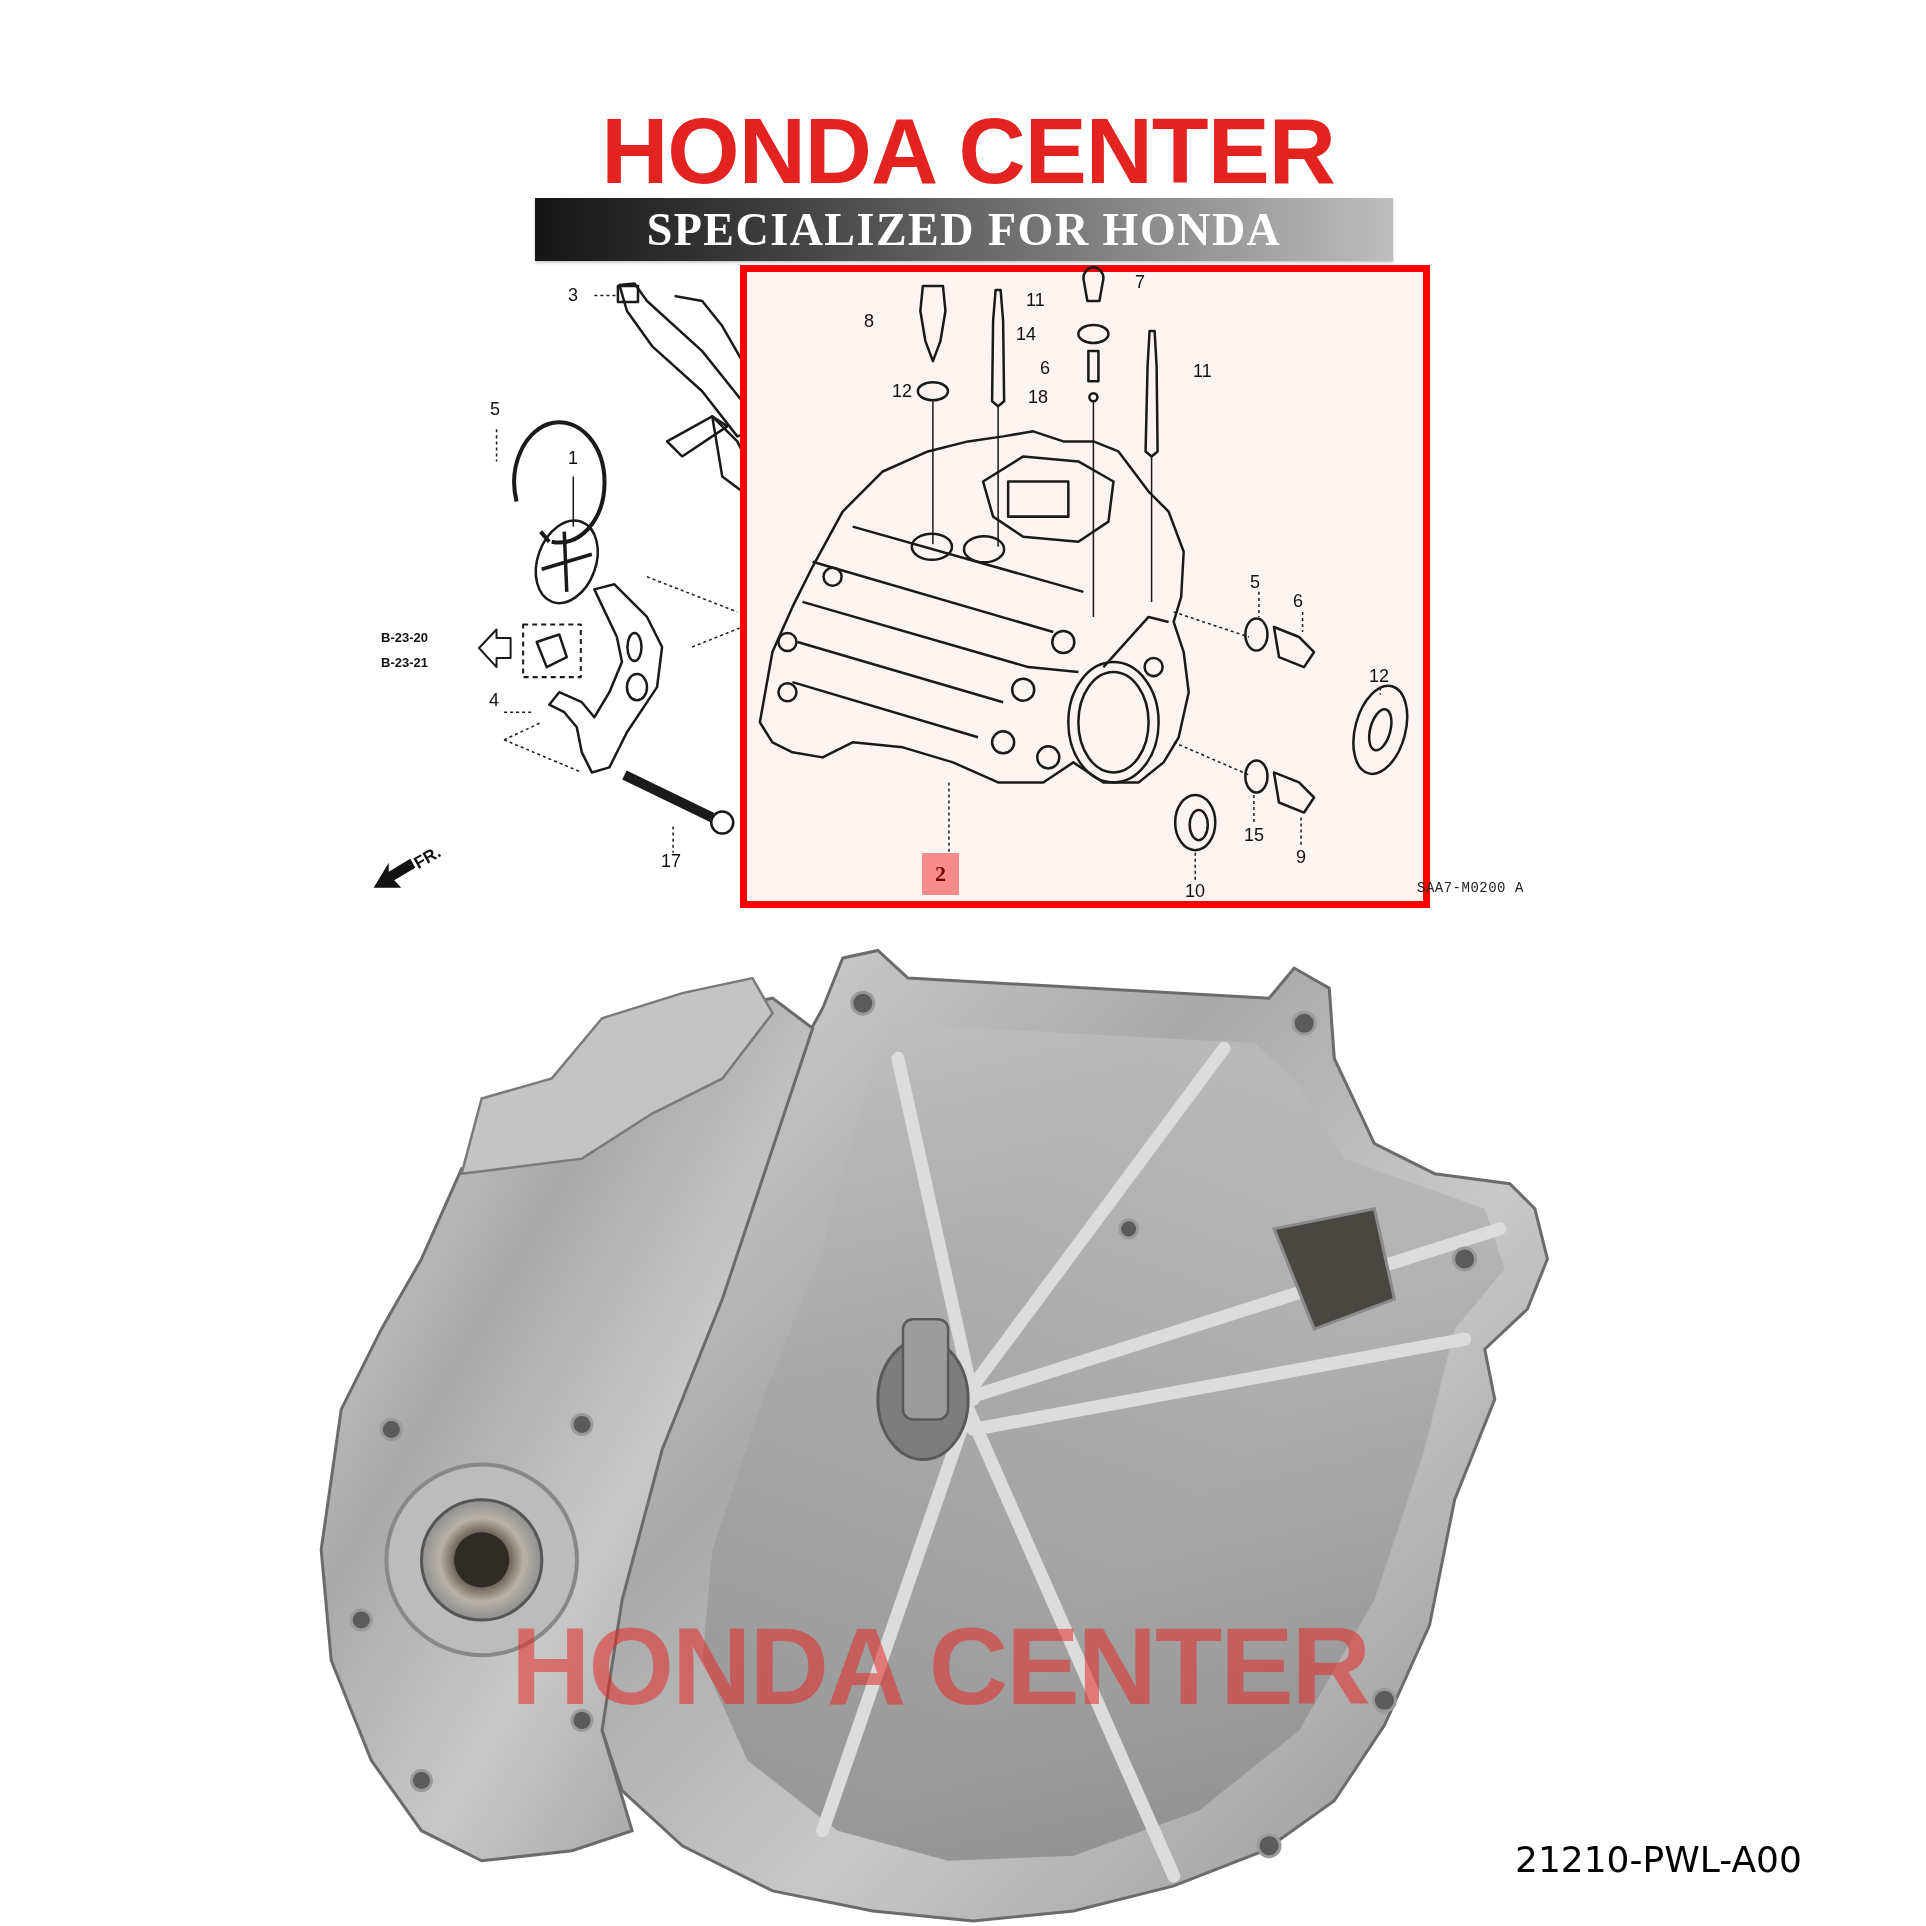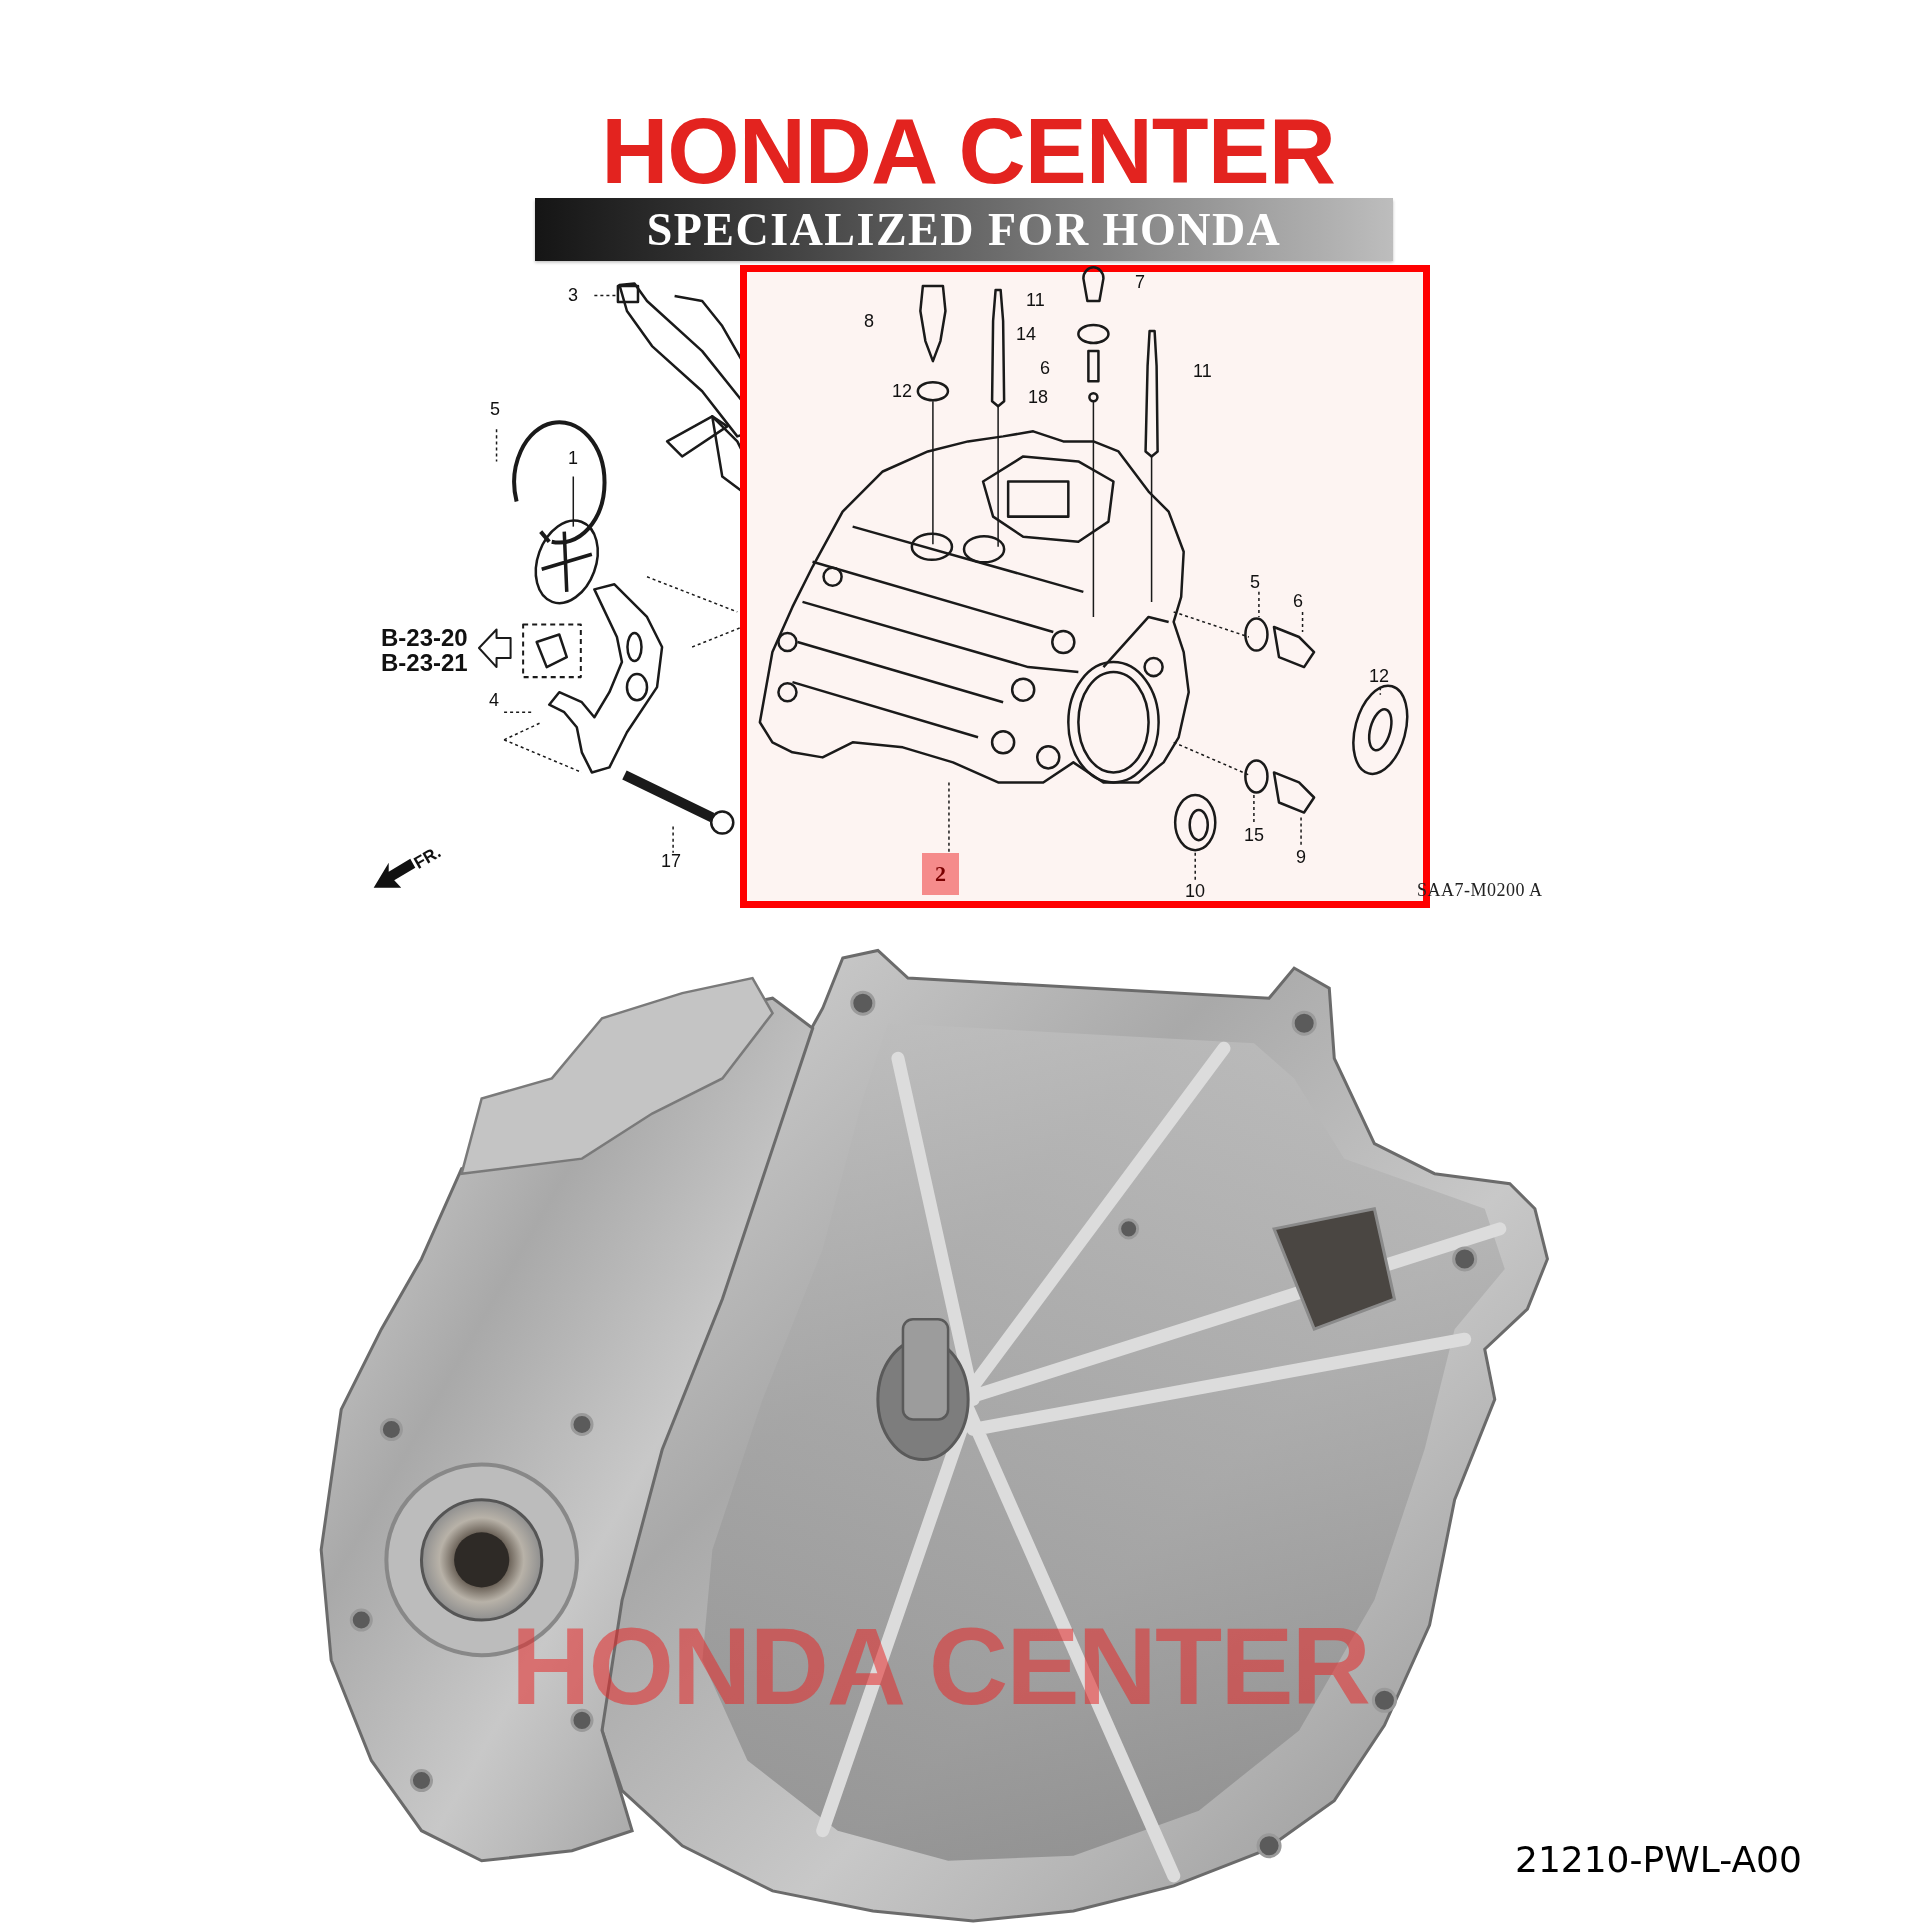--- a/index.html
+++ b/index.html
@@ -23,27 +23,27 @@
     color:#ffffff; font-family:Liberation Serif, serif; font-weight:bold;
     font-size:46px; text-align:center; letter-spacing:1.5px; white-space:nowrap;
   }
 
   
   .diagram-frame {
     left:740px; top:265px; width:690px; height:643px;
     border:7px solid #ff0000; box-sizing:border-box; background:#fdf4f2;
   }
   .lbl { color:#111; font-family:"Liberation Sans", sans-serif; font-size:18px; line-height:20px; white-space:nowrap; }
-  .lbl-bold { font-weight:bold; font-size:24px; }
+  .lbl-bold { font-weight:bold; font-size:13px; }
   .highlight {
     left:922px; top:853px; width:37px; height:42px; background:#f58b8b;
     color:#7a0000; font-family:"Liberation Serif", serif; font-weight:bold; font-size:22px;
     text-align:center; line-height:42px;
   }
-  .code-caption { font-family:Liberation Serif, serif; font-size:18px; color:#222; letter-spacing:0.5px; }
+  .code-caption { font-family:Liberation Mono, monospace; font-size:14px; color:#222; letter-spacing:0.5px; }
 
   
   .photo {
     left:271px; top:948px; width:1294px; height:978px;
   }
   .watermark {
     left:461px; top:1613px; width:958px; height:105px; line-height:105px;
     color:rgba(230,40,40,0.55); font-family:"Liberation Sans", sans-serif; font-weight:bold;
     font-size:110px; text-align:center; white-space:nowrap; letter-spacing:-2px;
   }

